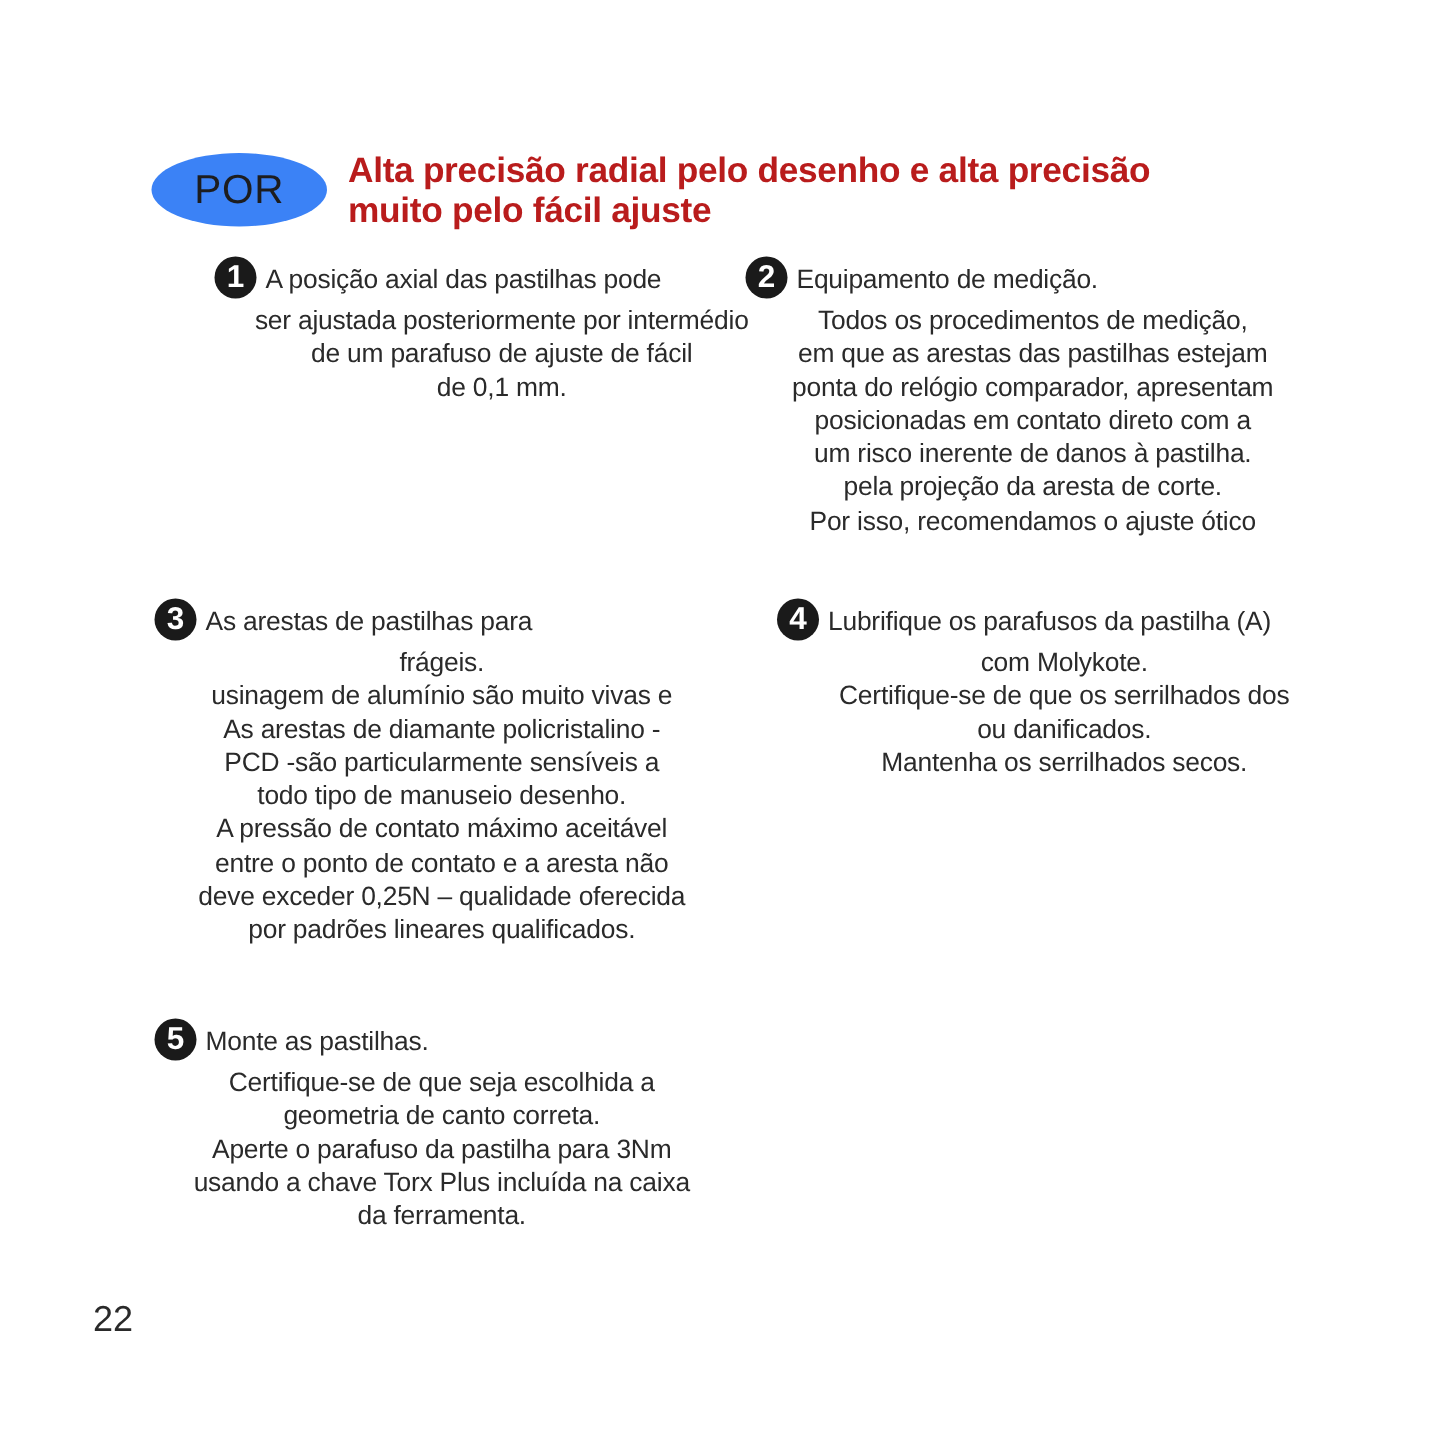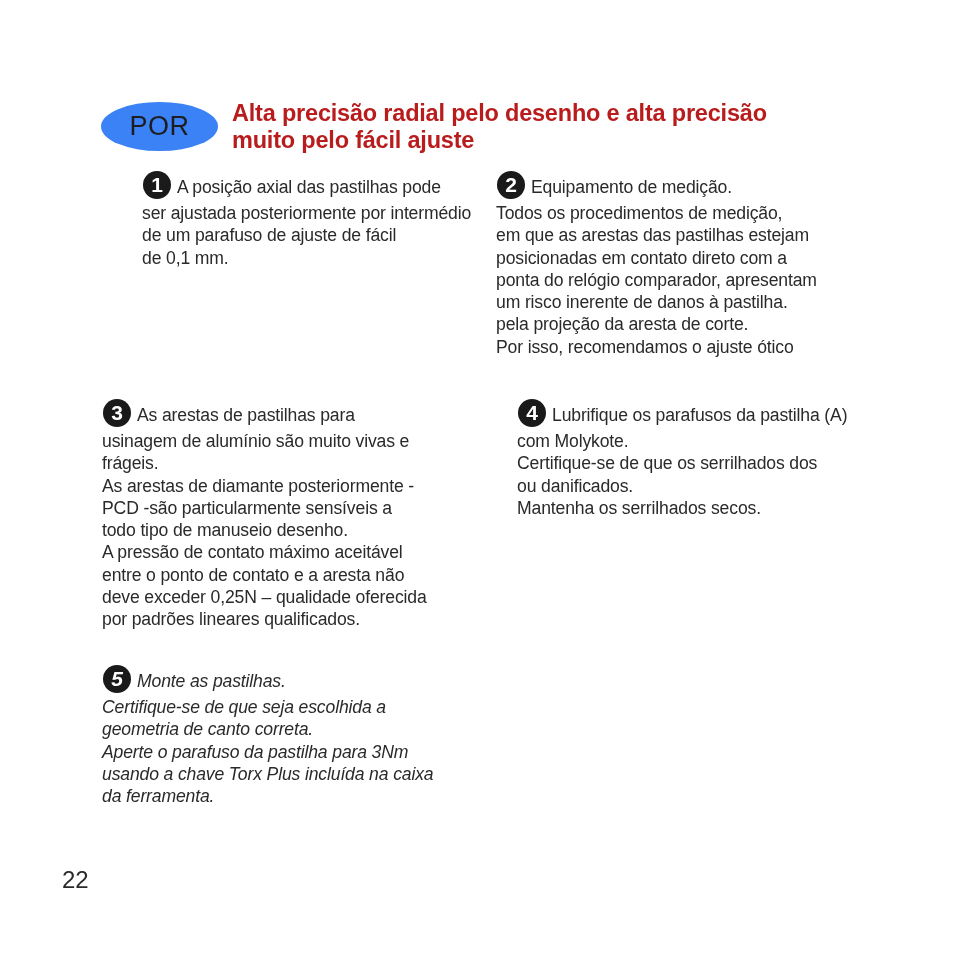--- a/index.html
+++ b/index.html
@@ -43,21 +43,21 @@
     }
     .heading span { display: block; }
     .step {
       position: absolute;
       width: 385px;
       font-size: 17.6px;
       line-height: 22.3px;
       color: #2a2a2a;
       letter-spacing: -0.15px;
     }
-    .step .line { display: block; white-space: nowrap; }
+    .step .line { display: block; white-space: nowrap; text-align: center; }
     .step .first-line {
       display: block;
       white-space: nowrap;
       position: relative;
     }
     .num {
       display: inline-flex;
       align-items: center;
       justify-content: center;
       width: 28px;
@@ -70,21 +70,21 @@
       vertical-align: -2px;
       margin-right: 6px;
       margin-left: 1px;
       position: relative;
       top: -3px;
     }
     #step-1 { left: 102px; top: 174px; margin-left: 40px; }
     #step-2 { left: 496px; top: 174px; }
     #step-3 { left: 102px; top: 402px; }
     #step-4 { left: 496px; top: 402px; margin-left: 21px; }
-    #step-5 { left: 102px; top: 668px; font-style: italic; }
+    #step-5 { left: 102px; top: 682px; }
     .page-number {
       position: absolute;
       left: 62px;
       top: 866px;
       font-size: 24px;
       color: #2a2a2a;
       text-align: right;
     }
   </style>
 </head>
@@ -107,34 +107,34 @@
   <span class="line">de um parafuso de ajuste de fácil</span>
   <span class="line">de 0,1 mm.</span>
 </div>
 
 <div class="step" id="step-2">
   <span class="first-line">
     <span class="num">2</span><span>Equipamento de medição.</span>
   </span>
   <span class="line">Todos os procedimentos de medição,</span>
   <span class="line">em que as arestas das pastilhas estejam</span>
+  <span class="line">ponta do relógio comparador, apresentam</span>
   <span class="line">posicionadas em contato direto com a</span>
-  <span class="line">ponta do relógio comparador, apresentam</span>
   <span class="line">um risco inerente de danos à pastilha.</span>
   <span class="line">pela projeção da aresta de corte.</span>
   <span class="line">Por isso, recomendamos o ajuste ótico</span>
 </div>
 
 <div class="step" id="step-3">
   <span class="first-line">
     <span class="num">3</span><span>As arestas de pastilhas para</span>
   </span>
+  <span class="line">frágeis.</span>
   <span class="line">usinagem de alumínio são muito vivas e</span>
-  <span class="line">frágeis.</span>
-  <span class="line">As arestas de diamante posteriormente -</span>
+  <span class="line">As arestas de diamante policristalino -</span>
   <span class="line">PCD -são particularmente sensíveis a</span>
   <span class="line">todo tipo de manuseio desenho.</span>
   <span class="line">A pressão de contato máximo aceitável</span>
   <span class="line">entre o ponto de contato e a aresta não</span>
   <span class="line">deve exceder 0,25N – qualidade oferecida</span>
   <span class="line">por padrões lineares qualificados.</span>
 </div>
 
 <div class="step" id="step-4">
   <span class="first-line">

